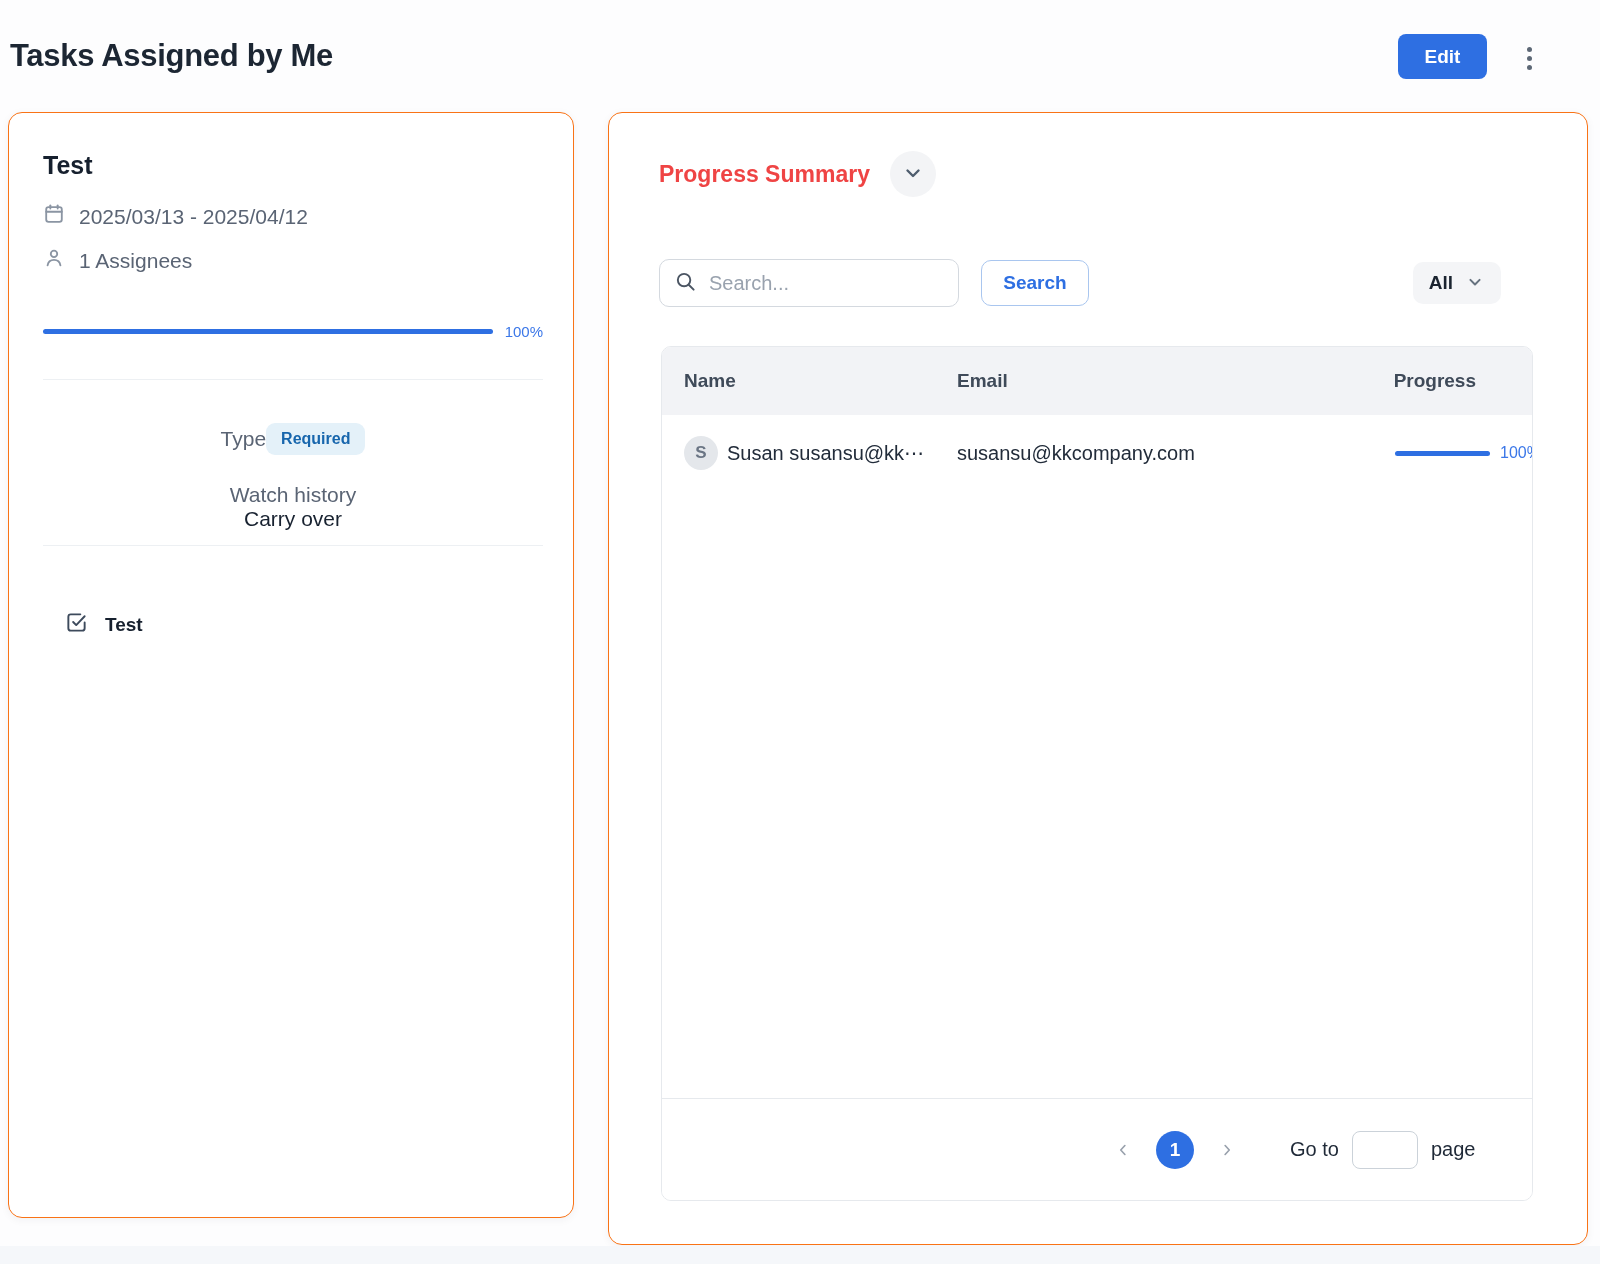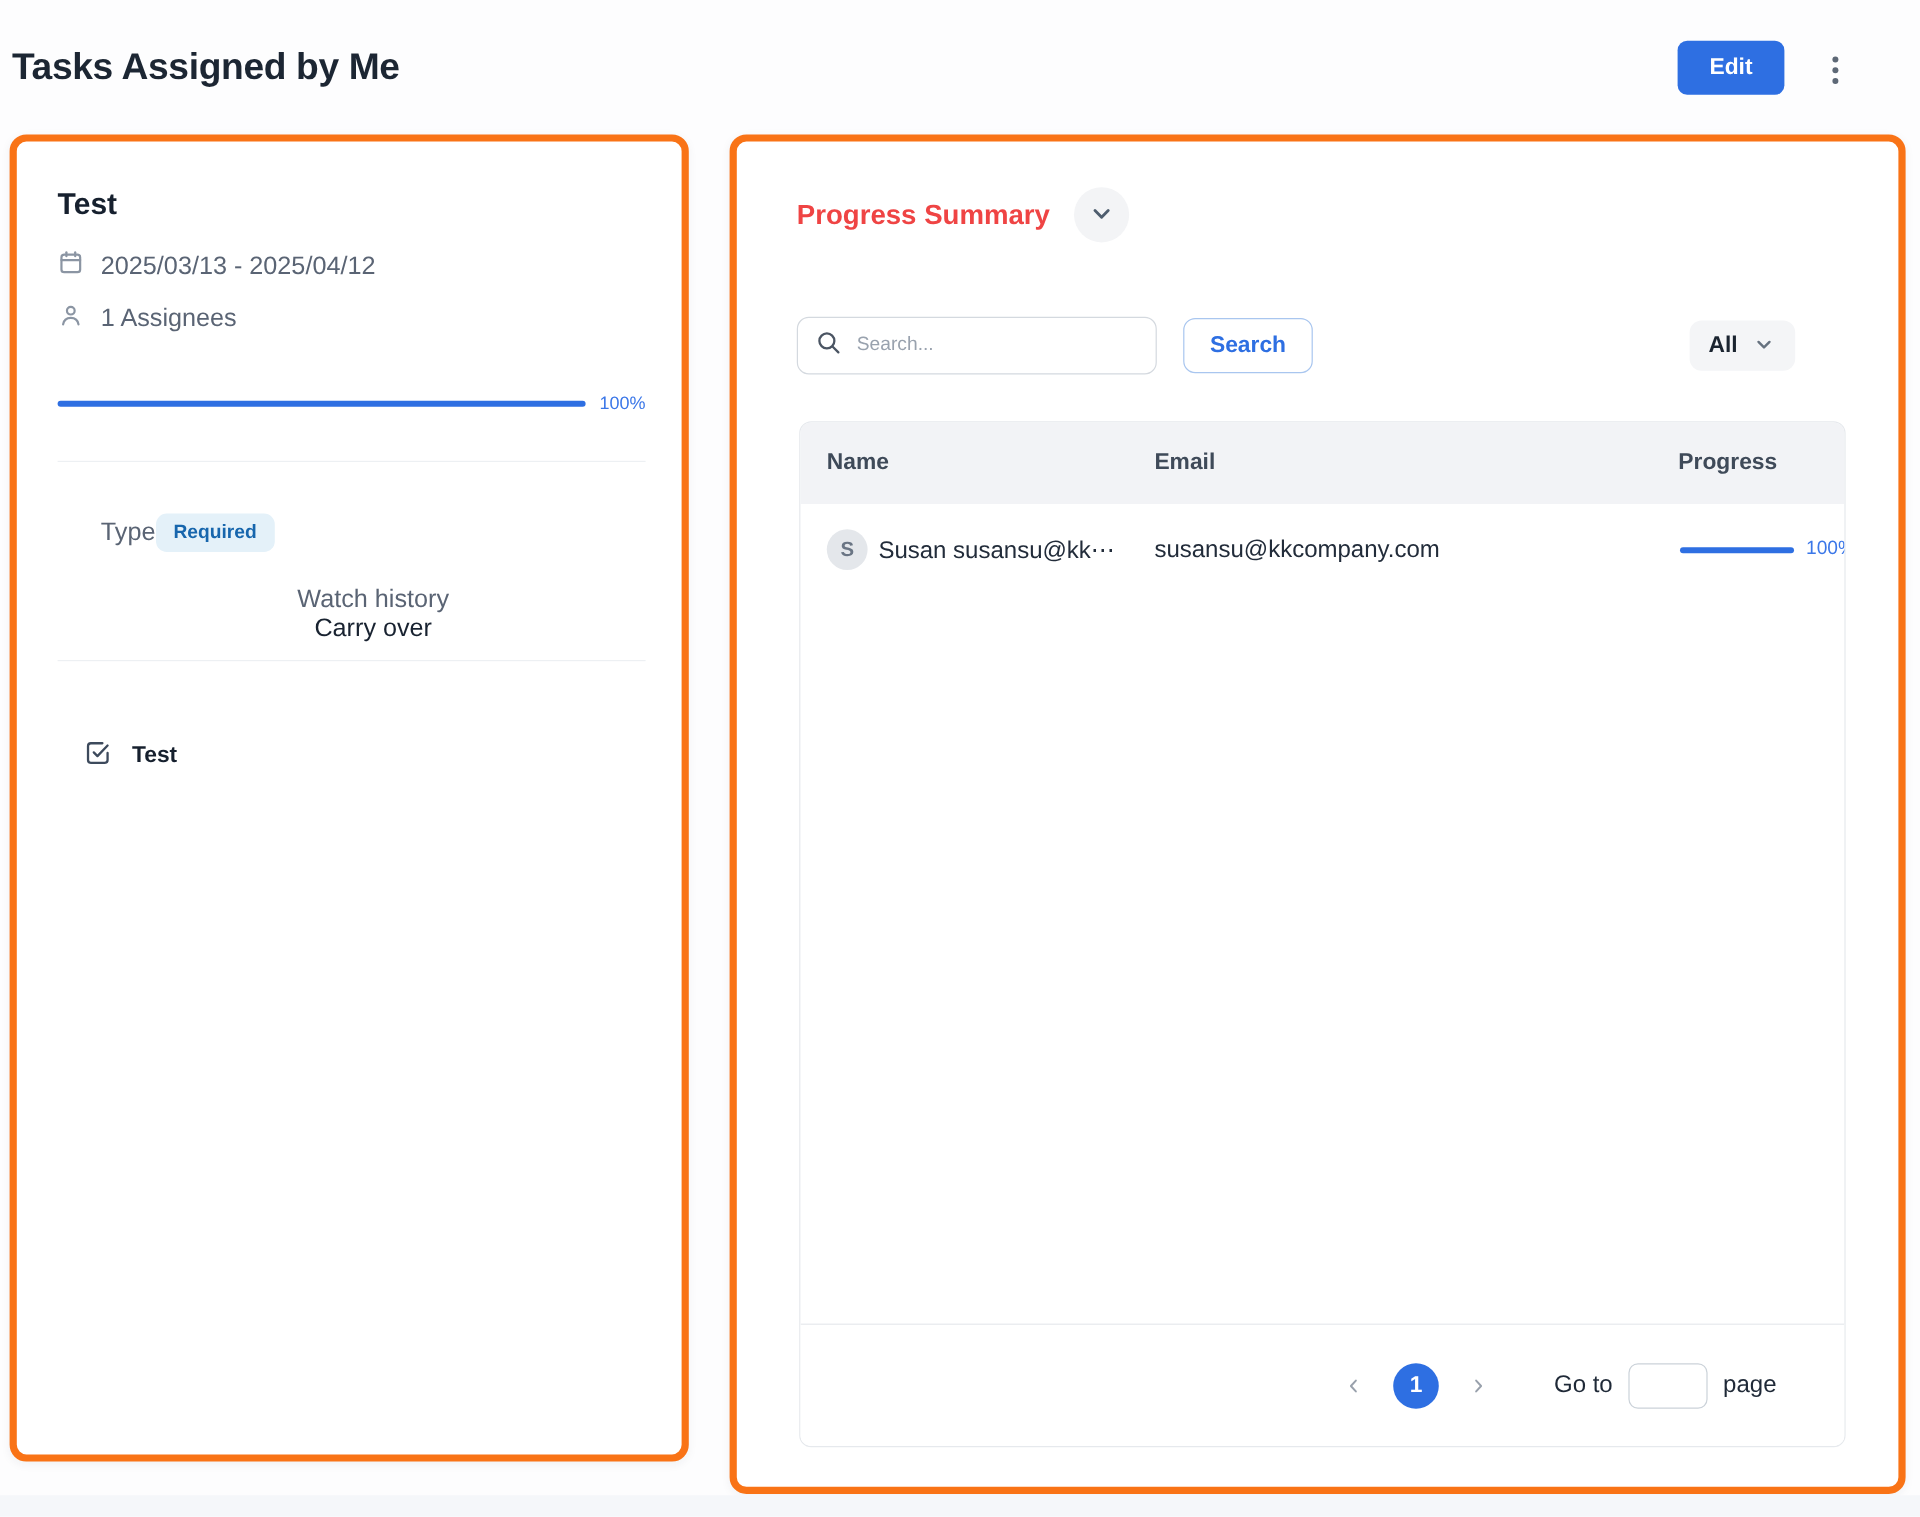--- a/index.html
+++ b/index.html
@@ -26,21 +26,21 @@
   .kebab {
     position:absolute; left:1516px; top:42px; width:26px; height:32px;
     display:flex; flex-direction:column; align-items:center; justify-content:center; gap:4px;
     cursor:pointer; background:none; border:none;
   }
   .kebab i { width:5px; height:5px; border-radius:50%; background:#5d6876; display:block; }
 
   
   .card {
     position:absolute; background:#fff;
-    border:6px solid #f97316; border-radius:14px;
+    border:1px solid #f97316; border-radius:14px;
     box-shadow:0 2px 8px rgba(23,35,61,.05);
   }
   .task-card    { left:8px;   top:112px; width:566px; height:1106px; }
   .summary-card { left:608px; top:112px; width:980px; height:1133px; }
 
   
   .tc-title { position:absolute; left:34px; top:38px; font-size:25px; font-weight:700; color:#16202e; }
   .meta-row { position:absolute; left:34px; display:flex; align-items:center; gap:14px;
               color:#5a6474; font-size:21px; }
   .meta-row.date { top:90px; }
@@ -49,21 +49,21 @@
 
   .tc-progress { position:absolute; left:34px; right:30px; top:210px;
                  display:flex; align-items:center; gap:12px; }
   .tc-progress .bar { flex:1; height:5px; border-radius:3px; background:#2e6fe2; }
   .tc-progress .pct { font-size:15px; color:#3b77e8; }
 
   .tc-divider { position:absolute; left:34px; right:30px; height:0; border-top:1px solid #edf0f3; }
   .div1 { top:266px; } .div2 { top:432px; }
 
   .info-row { position:absolute; left:34px; right:30px; display:flex;
-              align-items:center; justify-content:flex-start;margin-left:36px; }
+              align-items:center; justify-content:center; }
   .info-row.type  { top:310px; }
   .info-row.watch { top:370px;flex-direction:column; }
   .info-label { font-size:21px; color:#5a6474; }
   .info-value { font-size:21px; color:#182230; }
   .badge {
     background:#e4f1f9; color:#1766ad; font-size:16px; font-weight:700;
     padding:8px 15px; border-radius:9px; line-height:1;
   }
 
   .task-item { position:absolute; left:56px; top:498px; display:flex;
@@ -74,21 +74,21 @@
   .ps-header { position:absolute; left:50px; top:38px; display:flex; align-items:center; gap:20px; }
   .ps-title { font-size:23px; font-weight:700; color:#ef4444; }
   .ps-toggle { width:46px; height:46px; border-radius:50%; background:#f3f4f6; border:none;
                display:flex; align-items:center; justify-content:center; cursor:pointer; }
 
   .controls { position:absolute; left:50px; right:86px; top:146px;
               display:flex; align-items:center; }
   .search-box { width:300px; height:48px; border:1.5px solid #d4d9df; border-radius:10px;
                 display:flex; align-items:center; padding:0 14px; gap:12px; background:#fff; }
   .search-box input { border:none; outline:none; flex:1; font-family:inherit;
-                      font-size:16px; color:#182230; min-width:0; background:transparent; }
+                      font-size:20px; color:#182230; min-width:0; background:transparent; }
   .search-box input::placeholder { color:#99a2ae; }
   .search-btn { margin-left:22px; width:108px; height:46px; background:#fff;
                 border:1.5px solid #a9c6ef; border-radius:10px; color:#2e6fe2;
                 font-family:inherit; font-size:19px; font-weight:700; cursor:pointer; }
   .filter-dd { margin-left:auto; height:42px; padding:0 16px; background:#f4f5f7;
                border:none; border-radius:10px; display:flex; align-items:center; gap:12px;
                cursor:pointer; }
   .filter-dd .val { font-size:19px; font-weight:700; color:#1b2430; }
 
   .ps-table { position:absolute; left:52px; top:233px; width:872px; height:855px;

